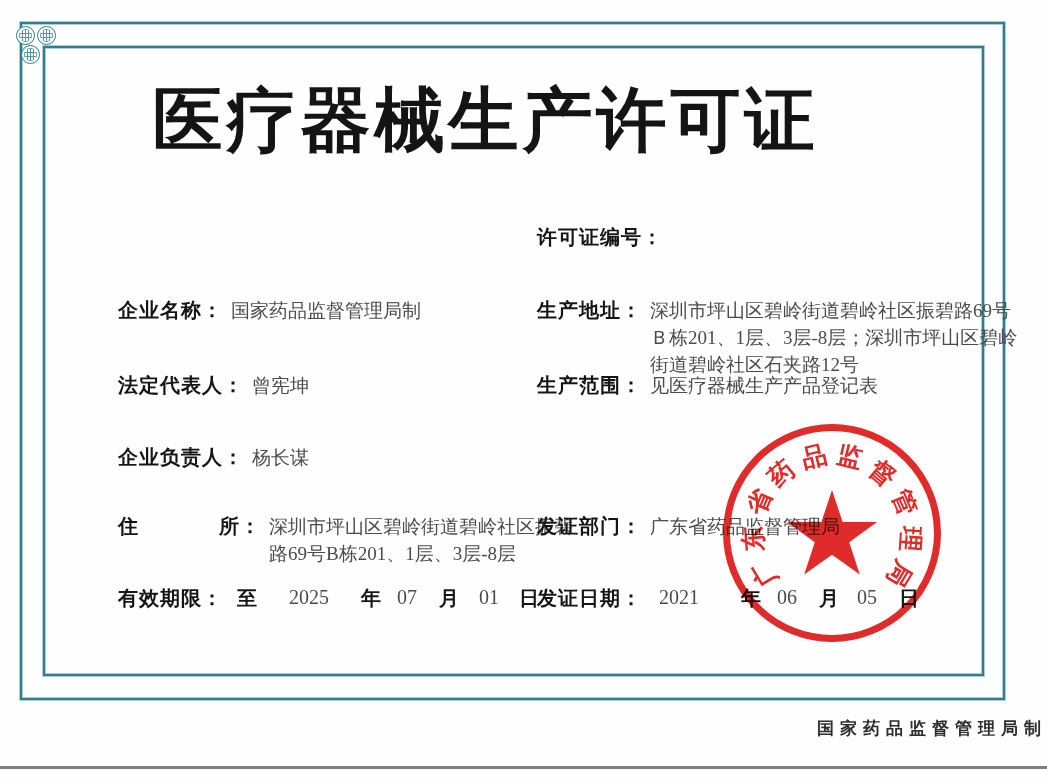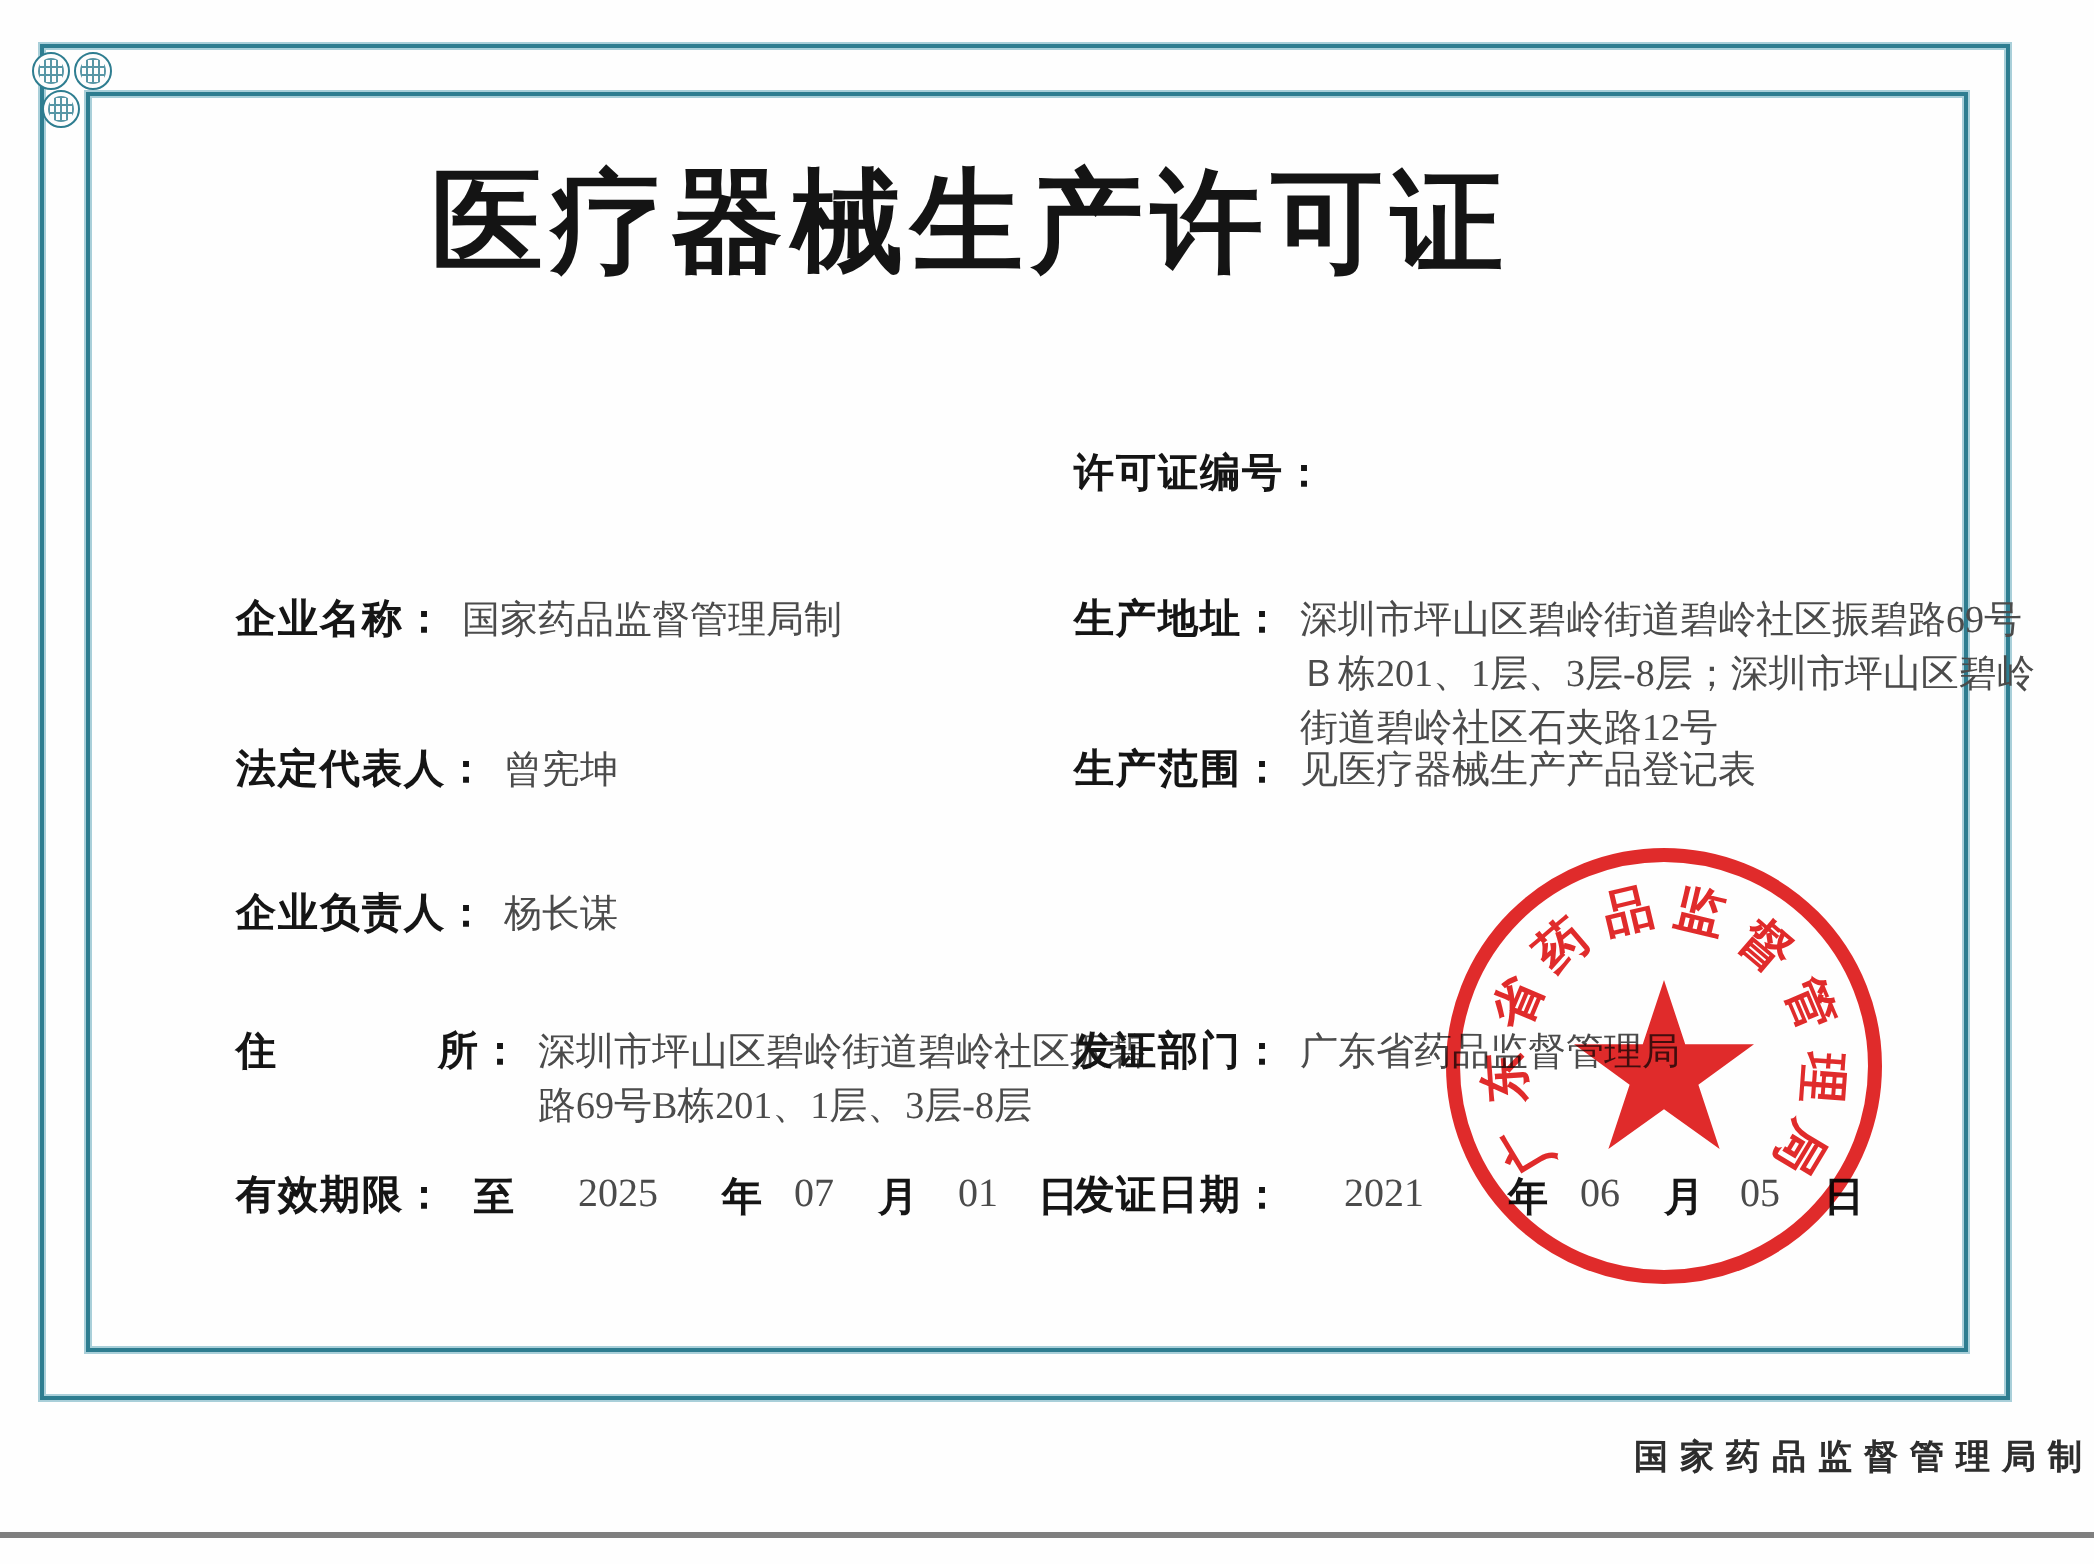--- a/index.html
+++ b/index.html
@@ -18,21 +18,21 @@
             border:1.5px solid #2e7d90; background:#fdfdfd; z-index:5; }
   .emblem .micro { position:absolute; inset:2px; border-radius:50%; opacity:.8;
             background:repeating-linear-gradient(90deg,#2e7d90 0 1px,transparent 1px 3px),
                        repeating-linear-gradient(0deg,#2e7d90 0 1px,transparent 1px 4px); }
   #emblem-1 { left:16px; top:26px; }
   #emblem-2 { left:37px; top:26px; }
   #emblem-3 { left:21px; top:45px; }
 
   
   .title { position:absolute; top:74px; left:0; width:971px; text-align:center;
-           font-size:56px; font-weight:900; color:#141414; letter-spacing:4px; }
+           font-size:70px; font-weight:900; color:#141414; letter-spacing:4px; }
 
   
   .row { position:absolute; display:flex; align-items:flex-start; }
   .lbl { font-size:20px; font-weight:bold; color:#151515; white-space:nowrap;
          letter-spacing:1px; line-height:1.35; }
   .val { font-family:"Liberation Serif","DejaVu Serif",serif; font-size:19px;
          color:#4b4b4b; line-height:1.42; margin-left:8px; margin-top:1px; }
   .num { font-family:"Liberation Serif","DejaVu Serif",serif; font-size:20px;
          color:#4b4b4b; margin-top:1px; }
   .dchar { font-size:20px; font-weight:bold; color:#151515; }
@@ -136,21 +136,21 @@
     <span class="num" style="margin-left:32px">2025</span>
     <span class="dchar" style="margin-left:32px">年</span>
     <span class="num" style="margin-left:16px">07</span>
     <span class="dchar" style="margin-left:22px">月</span>
     <span class="num" style="margin-left:20px">01</span>
     <span class="dchar" style="margin-left:20px">日</span>
   </div>
 
   <div class="row" id="row-issued">
     <span class="lbl">发证日期：</span>
-    <span class="num" style="margin-left:30px">2021</span>
+    <span class="num" style="margin-left:17px">2021</span>
     <span class="dchar" style="margin-left:42px">年</span>
     <span class="num" style="margin-left:16px">06</span>
     <span class="dchar" style="margin-left:22px">月</span>
     <span class="num" style="margin-left:18px">05</span>
     <span class="dchar" style="margin-left:22px">日</span>
   </div>
 
   <div id="seal">
     <div class="ring"></div>
     <div class="star"></div>

